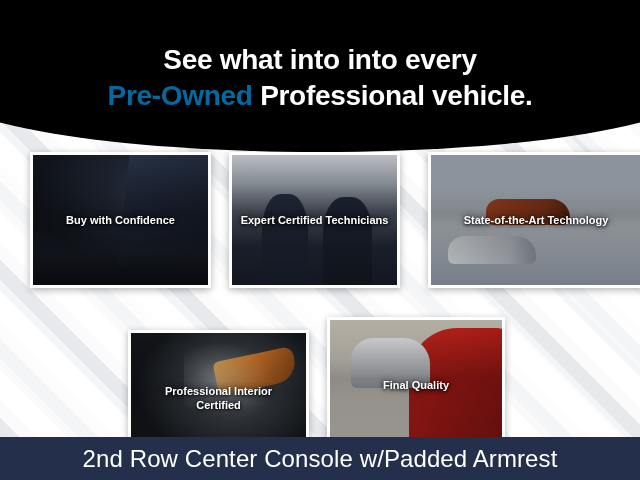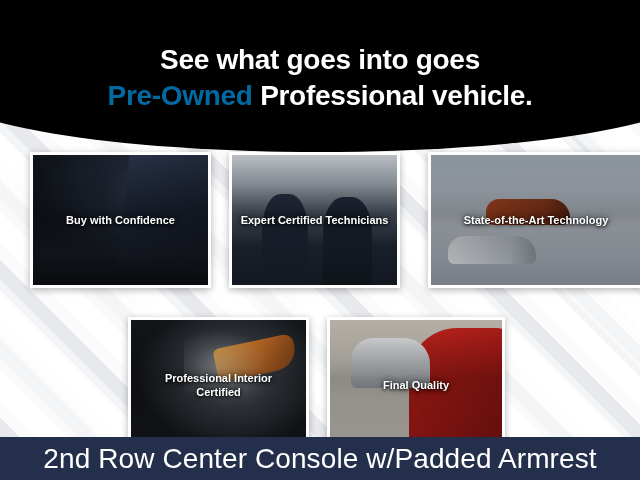--- a/index.html
+++ b/index.html
@@ -229,37 +229,37 @@
     width: 640px;
     height: 43px;
     background: #242f4b;
     z-index: 9;
     display: flex;
     align-items: center;
     justify-content: center;
   }
   .caption-text {
     color: #ffffff;
-    font-size: 28px;
+    font-size: 24px;
     line-height: 28px;
     letter-spacing: 0.1px;
     white-space: nowrap;
   }
 </style>
 </head>
 <body>
 
 <div id="stage">
 
   <div class="bg-stripes"></div>
   <div class="bg-stripes-soft"></div>
 
   <div class="header-band"></div>
   <div class="header-text-wrap">
-    <div class="head-line">See what goes into goes</div>
+    <div class="head-line">See what into into every</div>
     <div class="head-line"><span class="head-accent">Pre-Owned</span><span> Professional vehicle.</span></div>
   </div>
 
   <div class="card" style="left:30px; top:152px; width:181px; height:136px;">
     <div class="card-photo scene-1"></div>
     <div class="card-shade"></div>
     <div class="card-label">
       <div>Buy with Confidence</div>
     </div>
   </div>
@@ -273,21 +273,21 @@
   </div>
 
   <div class="card" style="left:428px; top:152px; width:216px; height:136px;">
     <div class="card-photo scene-3"></div>
     <div class="card-shade"></div>
     <div class="card-label">
       <div>State-of-the-Art Technology</div>
     </div>
   </div>
 
-  <div class="card" style="left:128px; top:317px; width:181px; height:136px;">
+  <div class="card" style="left:128px; top:330px; width:181px; height:136px;">
     <div class="card-photo scene-4"></div>
     <div class="card-shade"></div>
     <div class="card-label">
       <div>Professional Interior</div>
       <div>Certified</div>
     </div>
   </div>
 
   <div class="card" style="left:327px; top:317px; width:178px; height:136px;">
     <div class="card-photo scene-5"></div>

